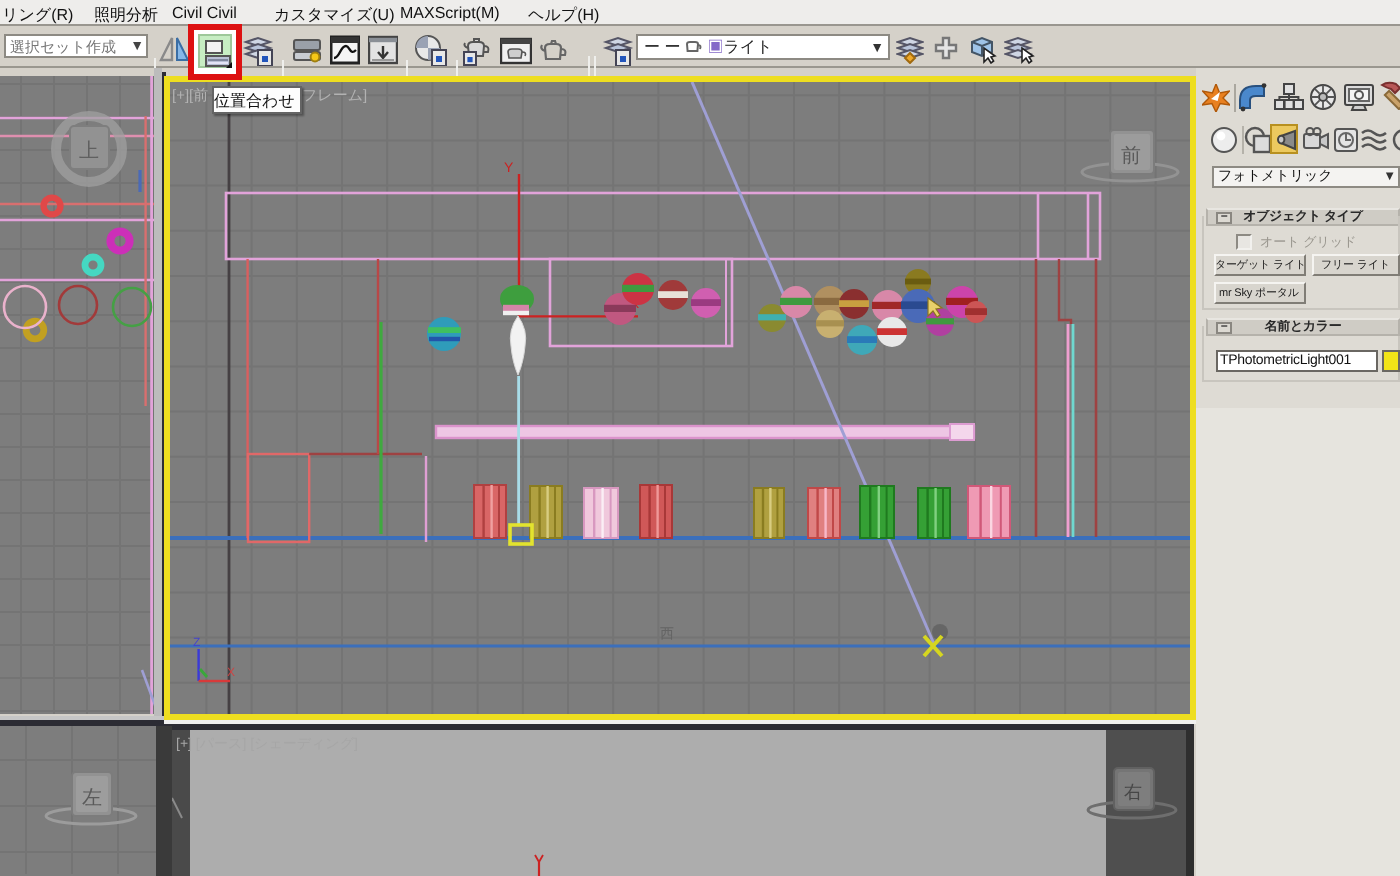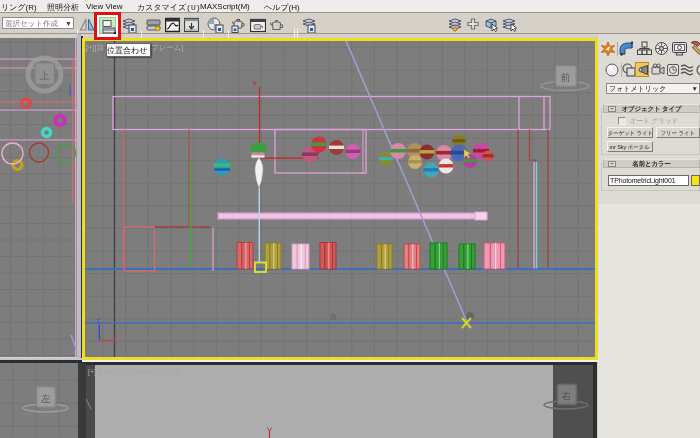--- a/index.html
+++ b/index.html
@@ -8,22 +8,22 @@
 .sep{position:absolute;top:16px;width:1px;height:18px;background:#a8a49c;border-right:1px solid #efefec;}
 .btn3d{position:absolute;background:#d8d5ce;border-top:1px solid #f5f4f1;border-left:1px solid #f5f4f1;border-right:1px solid #807d76;border-bottom:1px solid #807d76;font-size:5.5px;letter-spacing:-0.1px;color:#1a1a1a;text-align:center;white-space:nowrap;overflow:hidden;}
 .roll{position:absolute;left:3px;width:96px;height:9px;background:#cfccc5;border:1px solid #b5b2ab;border-top-color:#e8e6e1;font-size:6.5px;font-weight:bold;letter-spacing:-0.2px;color:#2a2a2a;text-align:center;line-height:8px;white-space:nowrap;overflow:hidden;}
 </style></head>
 <body>
 <div id="root">
 
 <div class="abs" style="left:0;top:0;width:700px;height:13px;background:#eeedeb;border-bottom:1px solid #99968f;font-size:8px;color:#111;white-space:nowrap;">
 <span class="abs" style="left:1px;top:2px;">リング(R)</span>
 <span class="abs" style="left:47px;top:2px;font-family:Liberation Serif, serif;">照明分析</span>
-<span class="abs" style="left:86px;top:2px;">View View</span>
-<span class="abs" style="left:137px;top:2px;font-family:Liberation Mono, monospace;">カスタマイズ(U)</span>
+<span class="abs" style="left:86px;top:2px;">Civil Civil</span>
+<span class="abs" style="left:137px;top:2px;">カスタマイズ(U)</span>
 <span class="abs" style="left:200px;top:2px;">MAXScript(M)</span>
 <span class="abs" style="left:264px;top:2px;">ヘルプ(H)</span>
 </div>
 
 <div id="toolbar" class="abs" style="left:0;top:13px;width:700px;height:21px;background:#d5d1c9;border-bottom:1px solid #9a978f;">
 
 <div class="abs" style="left:2px;top:4px;width:72px;height:12px;background:#fff;border:1px solid #8d8a83;font-size:7.5px;color:#777;white-space:nowrap;overflow:hidden;line-height:11px;padding-left:2px;">選択セット作成<span style="position:absolute;right:1px;top:0px;color:#444;font-size:7px;">▼</span></div>
 <div class="sep" style="left:77px;"></div>
 <div class="abs" id="ic-mirror" style="left:79px;top:4px;"><svg width="16" height="16">
           <path d="M7 2 L7 13 L1.5 13 Z" fill="none" stroke="#8a8a8a" stroke-width="1.2"></path>
@@ -84,20 +84,24 @@
         </svg></div>
 <div class="sep" style="left:294px;top:15px;height:19px;"></div>
 <div class="sep" style="left:297px;top:15px;height:19px;"></div>
 <div class="abs" id="ic-lstack" style="left:301px;top:4px;"><svg width="16" height="16">
           <path d="M2 4 L8 2 L14 4 L8 6 Z" fill="#cfd6e4" stroke="#556"></path>
           <path d="M2 7 L8 5 L14 7 L8 9 Z" fill="#b9c4da" stroke="#556"></path>
           <rect x="7" y="8" width="7" height="8" fill="#e8e8e8" stroke="#445"></rect>
           <rect x="9" y="11" width="3" height="3" fill="#2255bb"></rect>
         </svg></div>
 
+<div class="abs" style="left:318px;top:4px;width:127px;height:13px;background:#fff;border:1px solid #8d8a83;font-size:8px;color:#222;line-height:11px;padding-left:3px;">ー ー <span id="ic-minitp"><svg width="9" height="8" style="vertical-align:-1px">
+            <path d="M1.5 3 Q1.5 2 3 2 L5.5 2 Q7 2 7 3 L6.7 6.5 L1.8 6.5 Z" fill="none" stroke="#666"></path>
+            <path d="M7 3.5 Q8.8 3.5 8 5.5" fill="none" stroke="#666"></path>
+          </svg></span> <span style="color:#8468c8;font-size:8px;">▣</span>ライト<span style="position:absolute;right:2px;top:1px;color:#333;font-size:7px;">▼</span></div>
 <div class="abs" id="ic-sd" style="left:448px;top:3px;"><svg width="14" height="16">
           <path d="M1 5 L7 3 L13 5 L7 7 Z" fill="#cfd6e4" stroke="#556"></path>
           <path d="M1 8 L7 6 L13 8 L7 10 Z" fill="#b9c4da" stroke="#556"></path>
           <path d="M1 11 L7 9 L13 11 L7 13 Z" fill="#cfd6e4" stroke="#556"></path>
           <path d="M7 10.5 L9.5 13 L7 15.5 L4.5 13 Z" fill="#f0a828" stroke="#a06a10"></path>
         </svg></div>
 <div class="abs" id="ic-plus" style="left:466px;top:3px;"><svg width="14" height="16">
           <path d="M5.5 3 L8.5 3 L8.5 6.5 L12 6.5 L12 9.5 L8.5 9.5 L8.5 13 L5.5 13 L5.5 9.5 L2 9.5 L2 6.5 L5.5 6.5 Z" fill="#e4e4e4" stroke="#777" stroke-width="1.2"></path>
         </svg></div>
 <div class="abs" id="ic-cubec" style="left:484px;top:3px;"><svg width="15" height="16">

